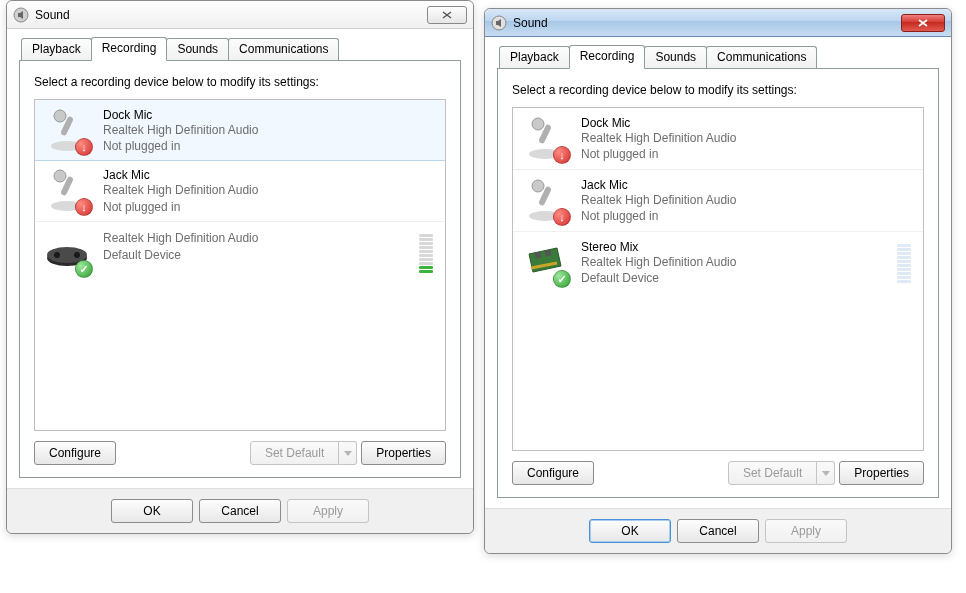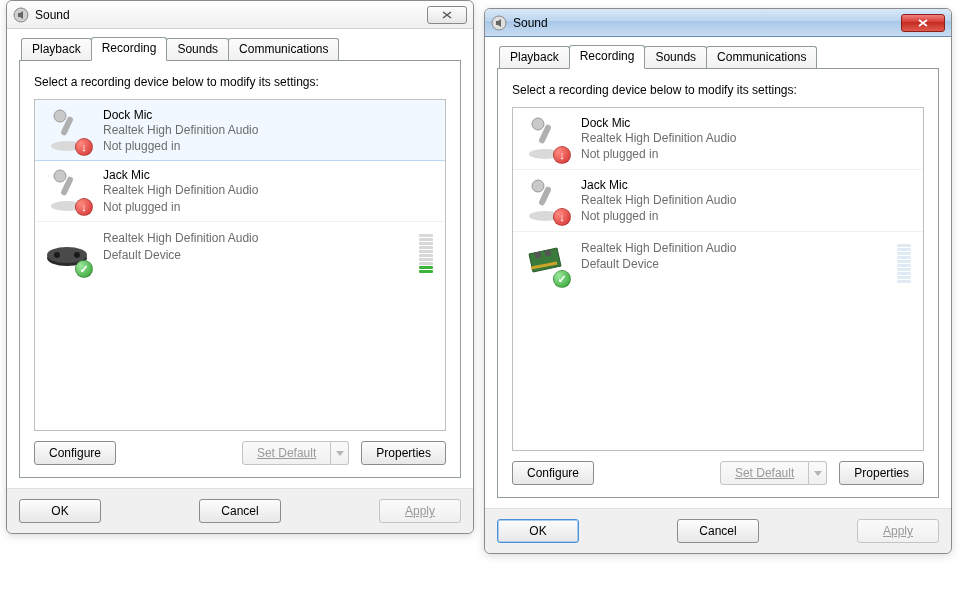--- a/index.html
+++ b/index.html
@@ -108,54 +108,53 @@
     align-self:center;
     margin-right:4px;
   }
   .level-meter .seg { height:3px; background:#d8d8d8; border-radius:1px;}
   .level-meter .seg.on { background:#3cb43c; }
   .level-meter.faint .seg { background:#e0eaf4;}
   .btn-row {
     display:flex;
     align-items:center;
     margin-top:10px;
-    gap:12px;
+    gap:4px;
   }
   .btn-row .sp { flex:1;}
   button.win {
     font: inherit;
     padding: 4px 14px;
     border:1px solid #8c8c8c;
     border-radius:3px;
     background: linear-gradient(#fdfdfd,#e7e7e7);
     color:#000;
     min-width:72px;
     cursor:default;
   }
   button.win:disabled {
     color:#9a9a9a;
     border-color:#c4c4c4;
     background:linear-gradient(#fafafa,#f0f0f0);
-    text-decoration:underline;
   }
   button.win.default {
     border-color:#4a90d9;
     box-shadow:0 0 0 1px #a8ccee inset;
   }
   .split { display:flex;}
   .split button.win { border-top-right-radius:0;border-bottom-right-radius:0;}
   .split .dd { width:18px;border:1px solid #8c8c8c;border-left:none;border-top-right-radius:3px;border-bottom-right-radius:3px;background:linear-gradient(#fdfdfd,#e7e7e7);display:flex;align-items:center;justify-content:center;}
   .split .dd:has(+ :disabled), .split .dd.disabled { border-color:#c4c4c4;background:linear-gradient(#fafafa,#f0f0f0);}
   .dd svg { opacity:.7;}
   .footer {
     border-top:1px solid #ddd;
     background:#f0f0f0;
     padding:10px 12px;
     display:flex;
-    justify-content:space-between;
+    justify-content:center;
     gap:6px;
     border-bottom-left-radius:6px;
     border-bottom-right-radius:6px;
   }
   
   .badge {
     position:absolute;
     right:-2px;bottom:-2px;
     width:18px;height:18px;
     border-radius:50%;
@@ -320,20 +319,21 @@
           </div>
           <div class="device">
             <div class="dev-icon"><svg width="48" height="48" viewBox="0 0 48 48">
                 <path d="M8 16l28-6 4 18-28 6z" fill="#3a7a3a"></path>
                 <path d="M8 16l28-6 4 18-28 6z" fill="none" stroke="#2a5a2a"></path>
                 <rect x="14" y="14" width="6" height="6" fill="#555" transform="rotate(-12 17 17)"></rect>
                 <rect x="24" y="12" width="6" height="6" fill="#555" transform="rotate(-12 27 15)"></rect>
                 <path d="M10 30l26-5" stroke="#caa52a" stroke-width="3"></path>
               </svg><span class="badge green"></span></div>
             <div class="dev-text">
+              <div class="dev-name">Stereo Mix</div>
               <div class="dev-sub">Realtek High Definition Audio</div>
               <div class="dev-sub">Default Device</div>
             </div>
             <div class="level-meter faint">
               <div class="seg"></div>
               <div class="seg"></div>
               <div class="seg"></div>
               <div class="seg"></div>
               <div class="seg"></div>
               <div class="seg"></div>

